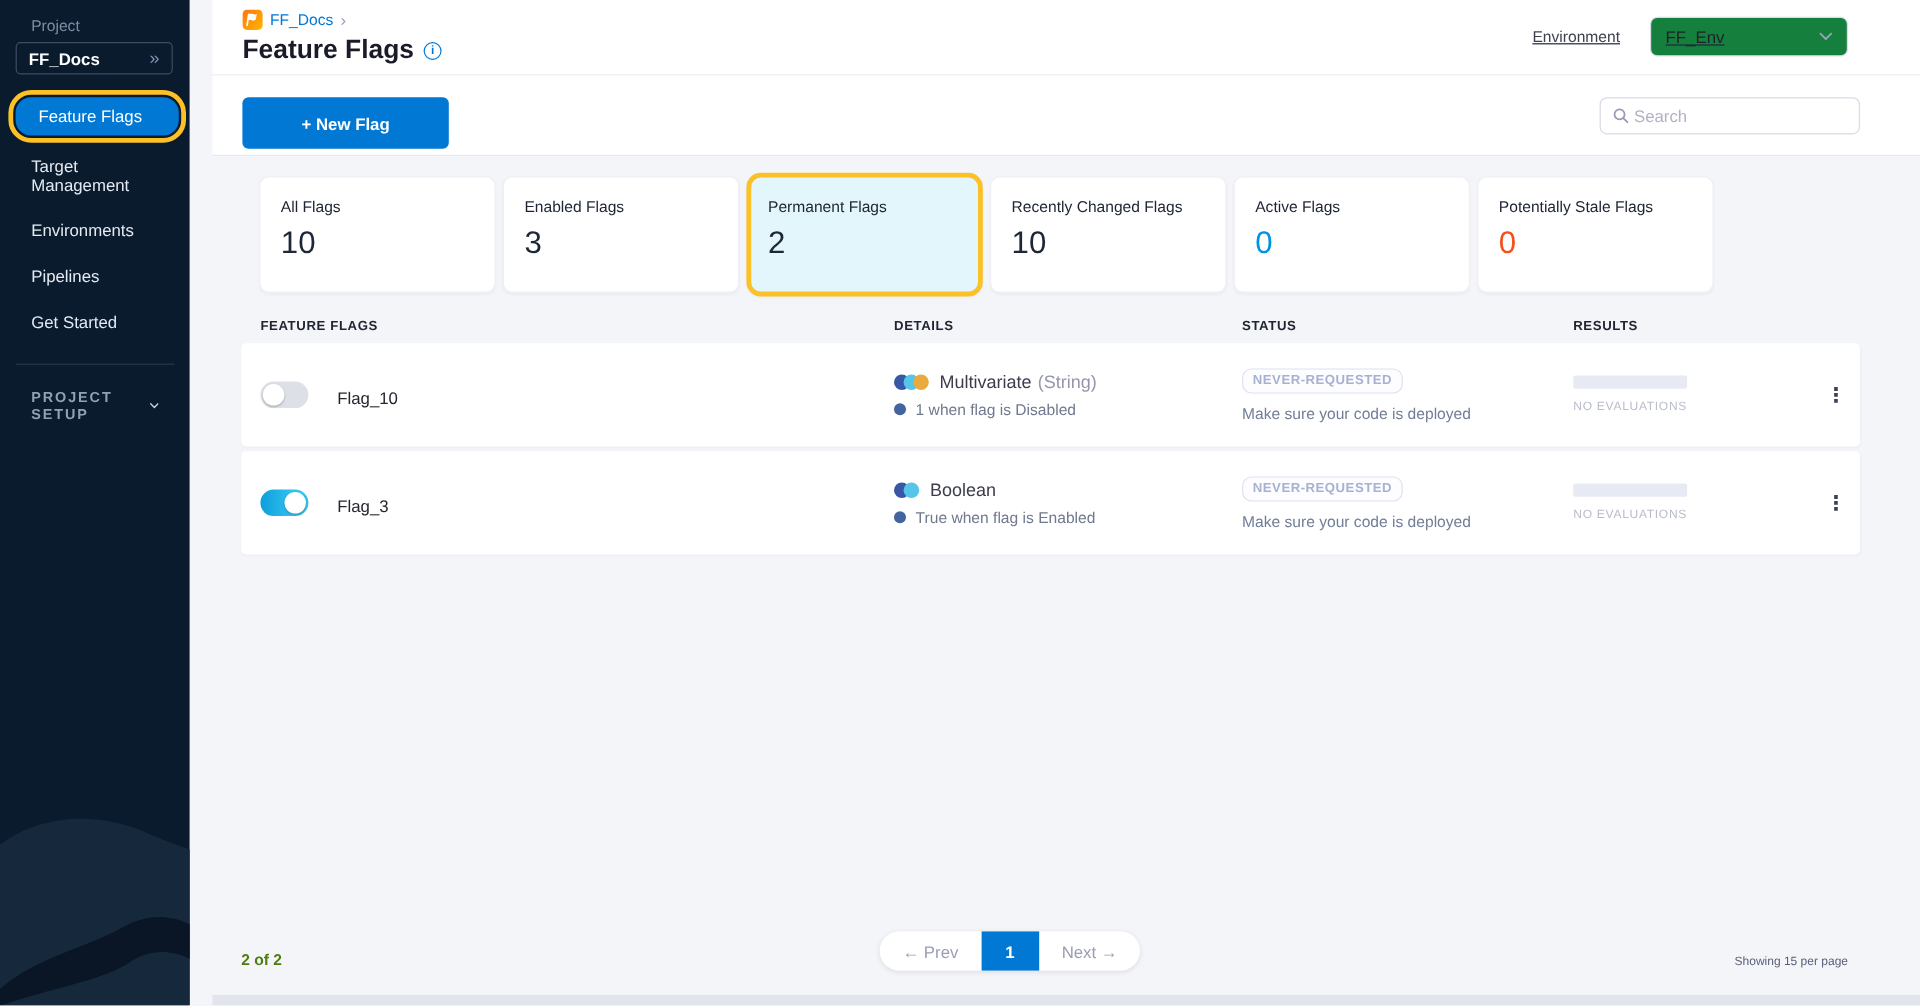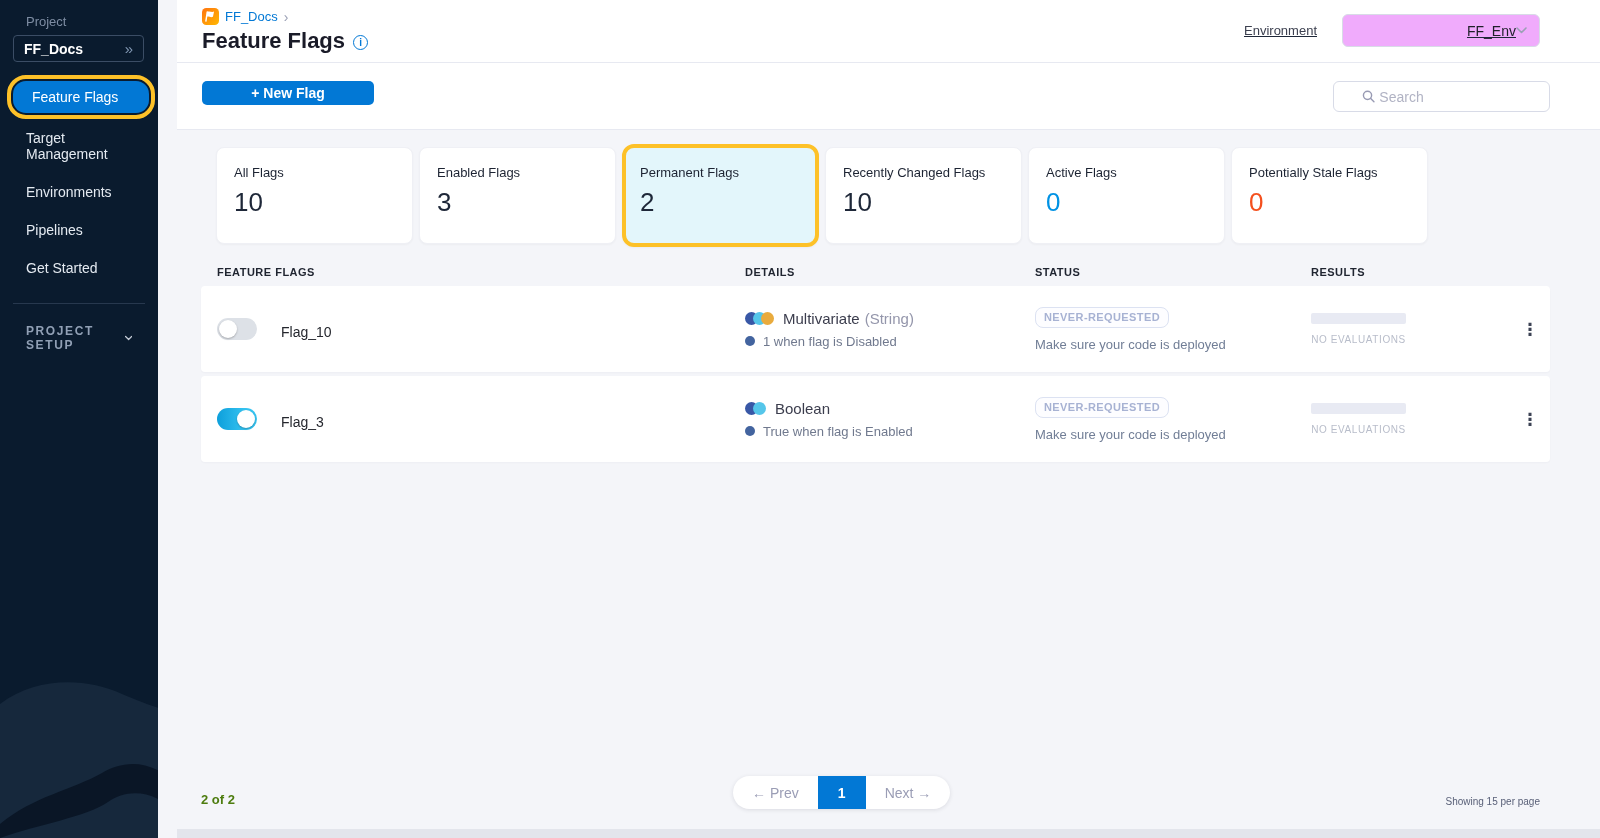--- a/index.html
+++ b/index.html
@@ -53,35 +53,35 @@
   .title-row { position: absolute; left: 25px; top: 28px; display: flex; align-items: center; gap: 8px; }
   .page-title { font-size: 22px; font-weight: 700; color: #1a1b28; }
   .info-icon {
     width: 15px; height: 15px; border: 1.5px solid #0278d5; border-radius: 50%;
     color: #0278d5; font-size: 10px; font-weight: 700; display: flex; align-items: center;
     justify-content: center; margin-top: 3px; cursor: pointer;
   }
   .env-wrap { position: absolute; right: 60px; top: 14px; display: flex; align-items: center; gap: 25px; text-decoration: underline; }
   .env-label { font-size: 13px; color: #3d4150; }
   .env-select {
-    width: 198px; height: 33px; background: #f0abfc; border: 1px solid #d8dbe7; border-radius: 6px;
-    display: flex; align-items: center; justify-content: flex-end; padding: 0 12px; cursor: pointer;
+    width: 165px; height: 33px; background: #15803d; border: 1px solid #d8dbe7; border-radius: 6px;
+    display: flex; align-items: center; justify-content: space-between; padding: 0 12px; cursor: pointer;
   }
   .env-value { font-size: 14px; font-weight: 500; color: #1e2029; }
 
   .toolbar { position: relative; height: 67px; background: #ffffff; border-bottom: 1px solid #e7e9f1; }
   .new-flag-btn {
-    position: absolute; left: 25px; top: 18px; width: 172px; height: 24px;
+    position: absolute; left: 25px; top: 18px; width: 172px; height: 43px;
     background: #0278d5; border: none; border-radius: 5px; color: #fff;
     font-family: inherit; font-size: 14px; font-weight: 700; cursor: pointer;
   }
   .search-box {
     position: absolute; right: 50px; top: 18px; width: 217px; height: 31px;
     border: 1px solid #d8dbe7; border-radius: 6px; background: #fff;
-    display: flex; align-items: center; padding: 0 28px; gap: 4px;
+    display: flex; align-items: center; padding: 0 10px; gap: 4px;
   }
   .search-box input {
     border: none; outline: none; font-family: inherit; font-size: 14px; color: #3d4150; width: 100%;
   }
   .search-box input::placeholder { color: #b1b3c4; }
 
   .content { position: absolute; top: 131px; left: 0; right: 0; bottom: 0; background: #f4f5f9; }
 
   
   .cards-row { display: flex; gap: 6px; padding: 16px 0 0 39px; align-items: flex-start; }

